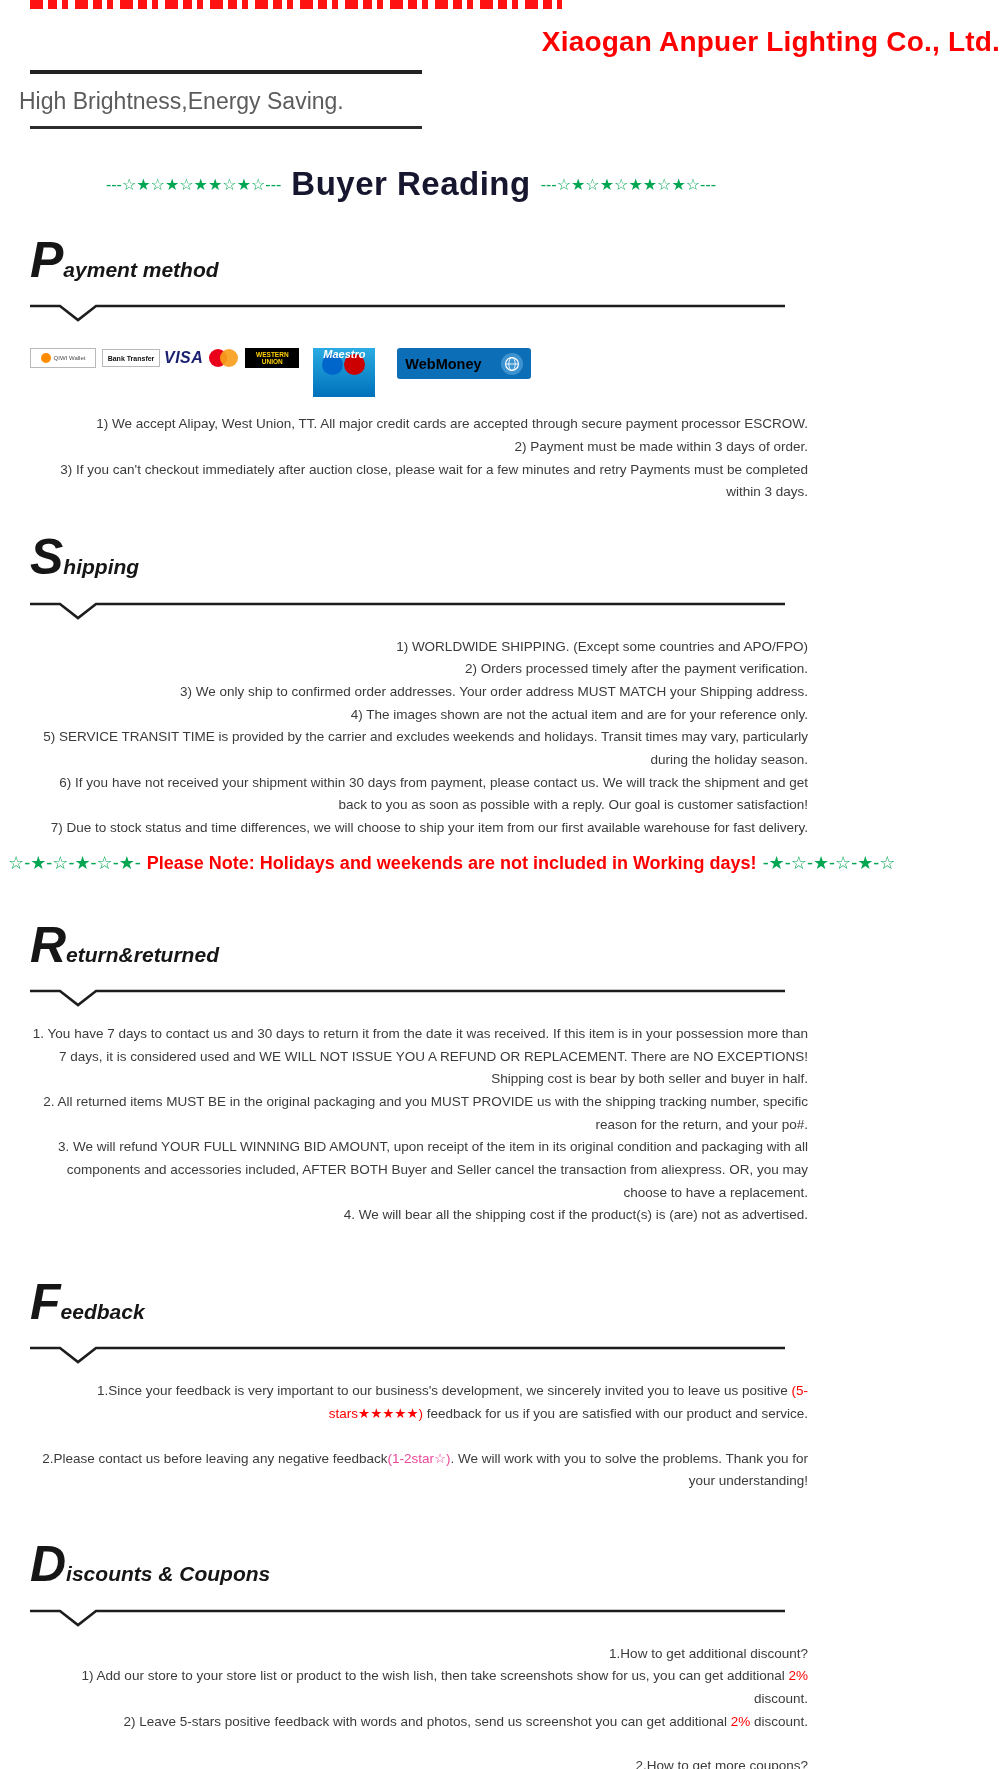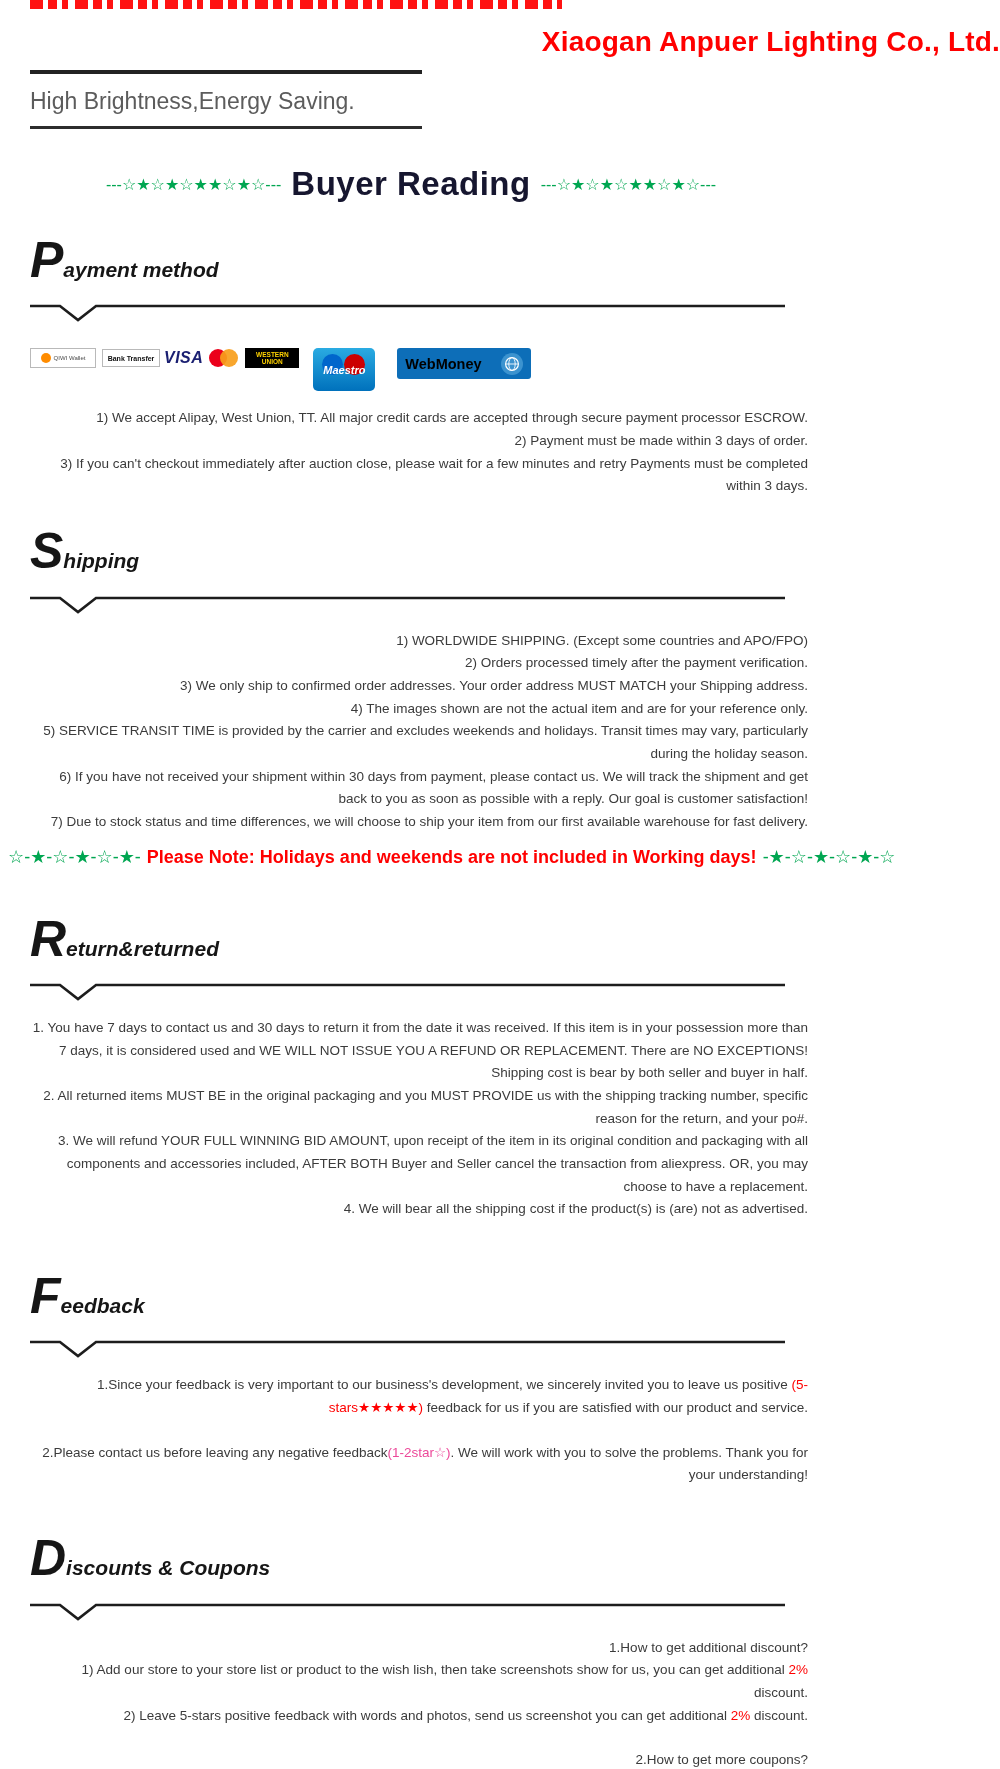--- a/index.html
+++ b/index.html
@@ -6,21 +6,21 @@
   html,body { margin:0; padding:0; background:#ffffff; }
   body { font-family:"Liberation Sans", sans-serif; color:#3b3b3b; }
   .page { width:1000px; min-height:1769px; background:#ffffff; position:relative; overflow:hidden; }
 
   
   .top-crop { margin:0 0 0 30px; width:532px; height:9px;
     background: repeating-linear-gradient(90deg,#ff1212 0 13px, transparent 13px 18px, #ff1212 18px 27px, transparent 27px 32px, #ff1212 32px 38px, transparent 38px 45px); }
 
   .company { margin:17px 0 0 30px; font-size:28px; font-weight:700; color:#ff0000; letter-spacing:0.2px;text-align:right; }
   .hr1 { margin:12px 0 0 30px; width:392px; height:4px; background:#222222; }
-  .tagline { margin:14px 0 0 30px; font-size:23px; color:#5c5c5c; }
+  .tagline { margin:14px 0 0 19px; font-size:23px; color:#5c5c5c; }
   .hr2 { margin:11px 0 0 30px; width:392px; height:3px; background:#2d2d2d; }
 
   .banner { margin:36px 0 0 30px; width:762px; display:flex; justify-content:center; align-items:center; }
   .stars { font-size:16px; color:#00a651; white-space:nowrap; }
   .banner-title { font-size:33px; font-weight:800; color:#16162f; padding:0 10px; letter-spacing:0.5px;text-align:right; }
 
   .sec-head { margin-left:30px; display:flex; align-items:baseline; color:#161616; font-weight:700; }
   .sec-head.italic { font-style:italic; }
   .sec-head .initial { font-size:50px; line-height:0.95; }
   .sec-head .rest { font-size:21px; }
@@ -44,21 +44,21 @@
   .pay-box { border:1px solid #b9b9b9; background:#fff; display:inline-flex; align-items:center; justify-content:center; gap:3px; }
   .pay-qiwi { width:66px; height:20px; font-size:6px; color:#4a4a4a; }
   .qiwi-dot { width:10px; height:10px; border-radius:50%; background:#ff8c00; display:inline-block; }
   .pay-bank { width:58px; height:18px; font-size:7px; font-weight:700; color:#111; }
   .pay-visa { color:#1a1f71; font-weight:700; font-style:italic; font-size:16px; letter-spacing:0.5px; }
   .pay-mc { position:relative; width:30px; height:18px; display:inline-block; }
   .mc-red,.mc-orange { position:absolute; top:0; width:18px; height:18px; border-radius:50%; }
   .mc-red { left:0; background:#eb001b; }
   .mc-orange { left:11px; background:#f79e1b; opacity:0.92; }
   .pay-wu { width:54px; height:20px; background:#000; color:#ffd200; font-size:6.5px; font-weight:700; display:inline-flex; flex-direction:column; align-items:center; justify-content:center; line-height:1.15; }
-  .pay-maestro { position:relative; width:62px; height:43px; border-radius:5px; background:linear-gradient(#2aabe2,#0071bc); display:inline-flex; align-items:center; justify-content:center; overflow:hidden; }
+  .pay-maestro { position:relative; width:62px; height:49px; border-radius:0; background:linear-gradient(#2aabe2,#0071bc); display:inline-flex; align-items:flex-start; justify-content:center; overflow:hidden; }
   .m-c { position:absolute; top:6px; width:21px; height:21px; border-radius:50%; }
   .m-blue { left:9px; background:#0066cc; }
   .m-red { left:31px; background:#cc0001; }
   .m-text { position:relative; z-index:2; color:#fff; font-weight:700; font-style:italic; font-size:11px; }
   .pay-wm { width:134px; height:31px; margin-left:8px; background:#0d6eb8; border-radius:3px; color:#000000; display:inline-flex; align-items:center; justify-content:space-between; padding:0 8px; }
   .wm-text { font-weight:700; font-size:14.5px; }
   .wm-globe-bg { width:22px; height:22px; border-radius:50%; background:#3c93cf; display:inline-flex; align-items:center; justify-content:center; }
 
   
   .note { margin:12px 0 0 8px; font-size:18px; white-space:nowrap; }

